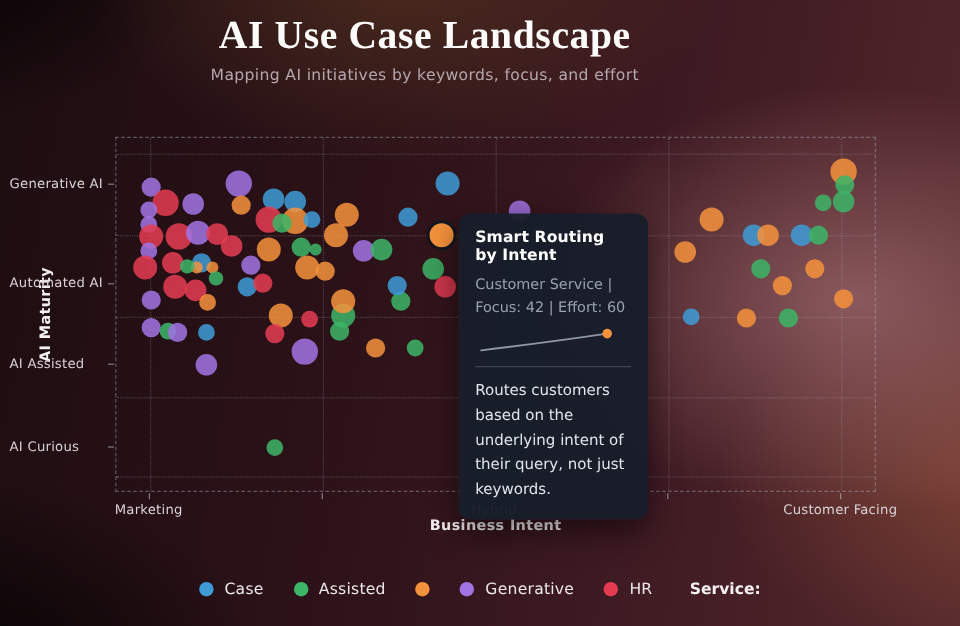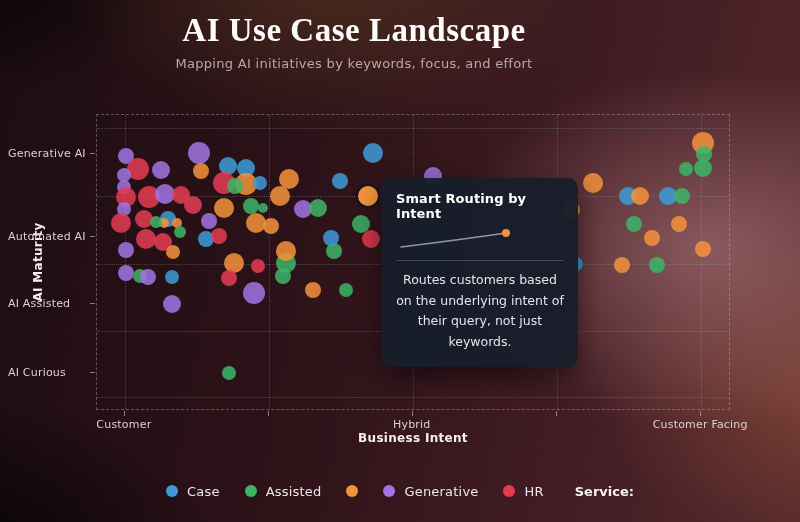--- a/index.html
+++ b/index.html
@@ -49,30 +49,30 @@
   .axis-title.y{ left:38px; top:262px; transform:translate(-50%,-50%) rotate(-90deg); }
   .axis-title.x{ left:413px; top:438px; transform:translate(-50%,-50%); }
 
   .bubble{ position:absolute; border-radius:50%; transform:translate(-50%,-50%); opacity:0.86; }
   .bubble.hl{
     opacity:1; z-index:30;
     box-shadow:0 0 0 2.5px rgba(17,23,33,0.92);
   }
 
   .tooltip{
-    position:absolute; left:382px; top:178px; width:196px; z-index:40;
+    position:absolute; left:382px; top:178px; width:158px; z-index:40;
     background:rgba(24,30,42,0.97); border-radius:10px;
     padding:13px 14px 14px 14px;
     box-shadow:0 10px 26px rgba(0,0,0,0.5);
   }
   .tt-title{ font-size:13px; font-weight:700; color:#ffffff; letter-spacing:0.1px; }
   .tt-meta{ margin-top:7px; font-size:12px; line-height:1.6; color:#98a2b1; }
   .tt-spark{ display:block; margin-top:4px; }
   .tt-div{ border:none; border-top:1px solid rgba(255,255,255,0.18); margin:9px 0 9px 0; }
-  .tt-body{ font-size:12.5px; line-height:1.65; color:#e1e5ec;text-align:center; }
+  .tt-body{ font-size:12.5px; line-height:1.65; color:#e1e5ec; }
 
   .legend{
     position:absolute; left:0; top:477px; width:800px; height:28px;
     display:flex; align-items:center; justify-content:center; gap:25px;
   }
   .leg-item{ display:flex; align-items:center; gap:9px; }
   .leg-dot{ border-radius:50%; display:inline-block; }
   .leg-label{ font-size:13px; color:#ece7ea; letter-spacing:0.2px; }
   .effort-title{ font-size:13px; font-weight:700; color:#f6f2f4; margin-left:6px; }
   .effort-group{ display:flex; align-items:center; gap:22px; }
@@ -191,27 +191,28 @@
       <div class="xtick-dash" style="left: 556.284px; top: 411px;"></div>
       <div class="xtick-dash" style="left: 700.202px; top: 411px;"></div>
       <div class="ytick-label" style="left: 8px; top: 153.072px;">Generative AI</div>
       <div class="ytick-dash" style="left: 90px; top: 153.072px;"></div>
       <div class="ytick-label" style="left: 8px; top: 235.952px;">Automated AI</div>
       <div class="ytick-dash" style="left: 90px; top: 235.952px;"></div>
       <div class="ytick-label" style="left: 8px; top: 303.144px;">AI Assisted</div>
       <div class="ytick-dash" style="left: 90px; top: 303.144px;"></div>
       <div class="ytick-label" style="left: 8px; top: 372.112px;">AI Curious</div>
       <div class="ytick-dash" style="left: 90px; top: 372.112px;"></div>
-      <div class="xtick-label" style="left: 123.896px; top: 418px;">Customer</div>
+      <div class="xtick-label" style="left: 123.896px; top: 418px;">Marketing</div>
       <div class="xtick-label" style="left: 411.732px; top: 418px;">Hybrid</div>
       <div class="xtick-label" style="left: 700.202px; top: 418px;">Customer Facing</div>
     </div>
 
   <div class="tooltip">
     <div class="tt-title">Smart Routing by Intent</div>
+    <div class="tt-meta">Customer Service | Focus: 42 | Effort: 60</div>
     <svg class="tt-spark" width="148" height="26" viewBox="0 0 148 26">
       <path d="M5,22 Q 62,15 110,8" fill="none" stroke="#8e97a6" stroke-width="1.6" stroke-linecap="round"></path>
       <circle cx="110" cy="8" r="4" fill="#f4923c"></circle>
     </svg>
     <hr class="tt-div">
     <div class="tt-body">Routes customers based on the underlying intent of their query, not just keywords.</div>
   </div>
 
   <div class="legend" id="legend">
       <div class="leg-item">

